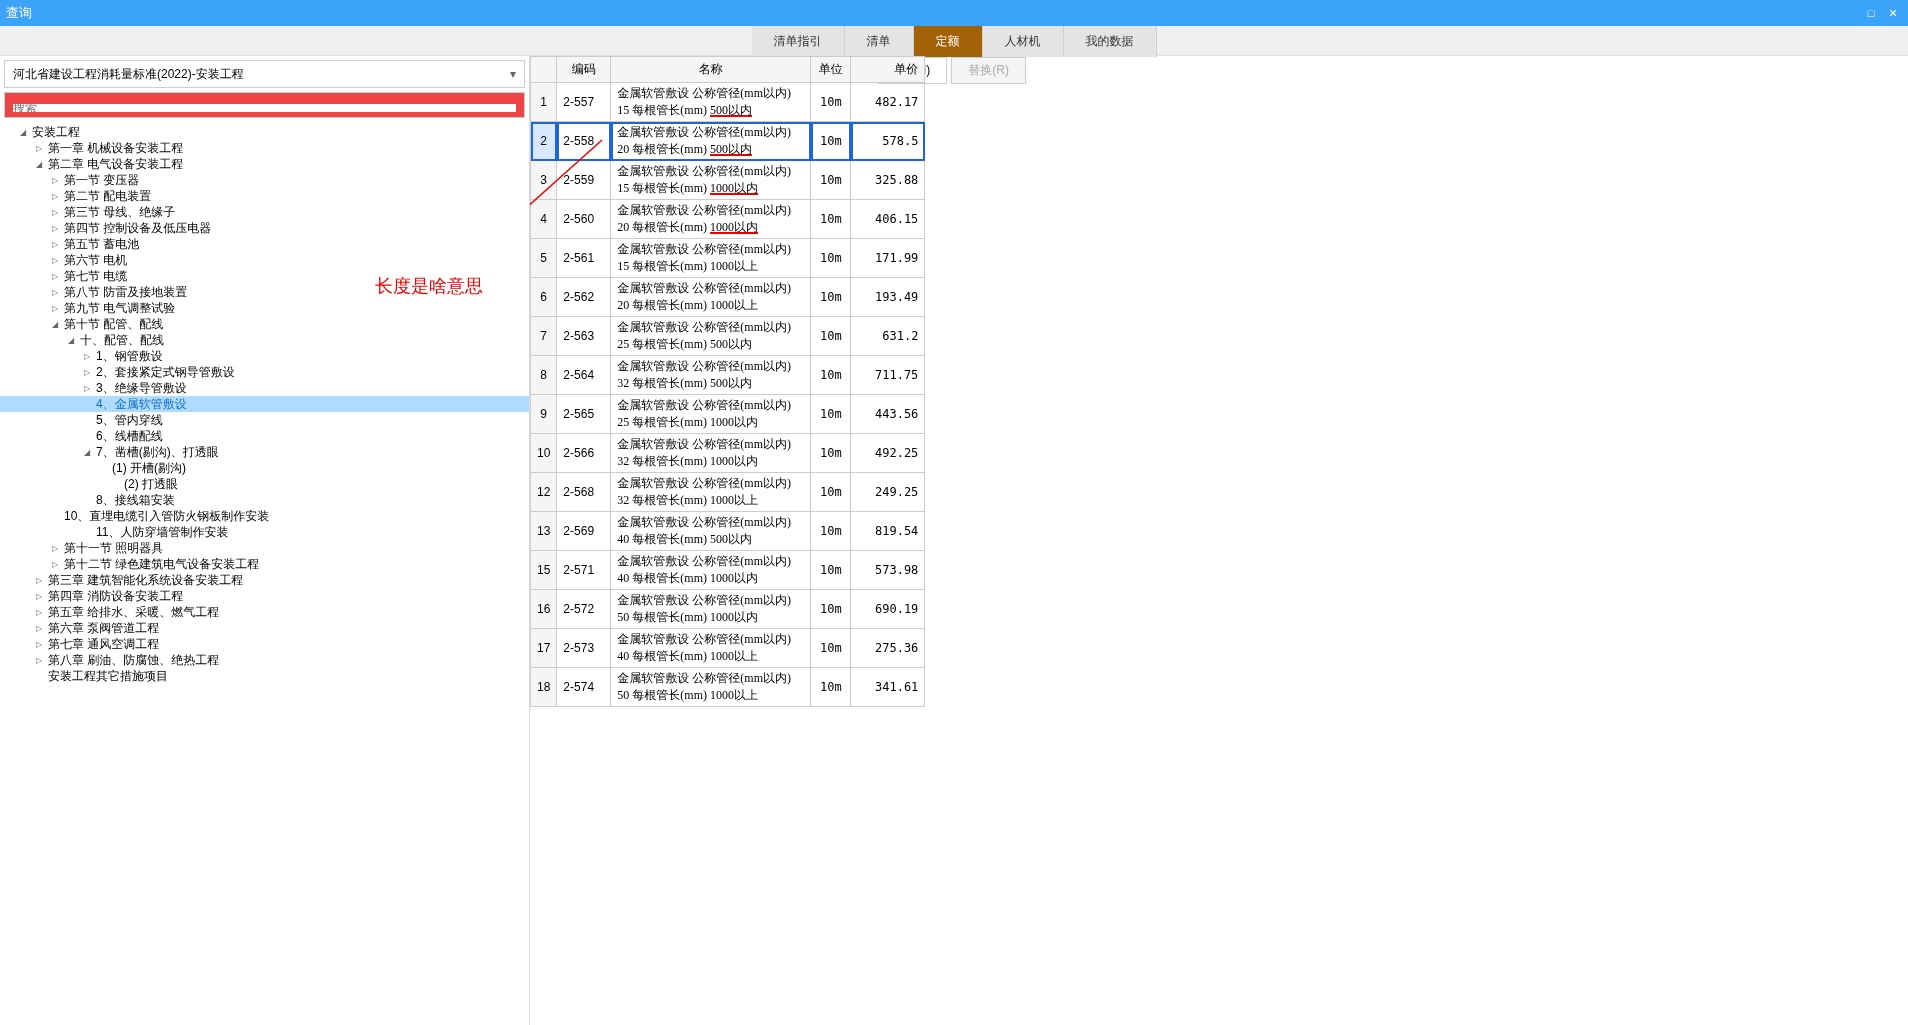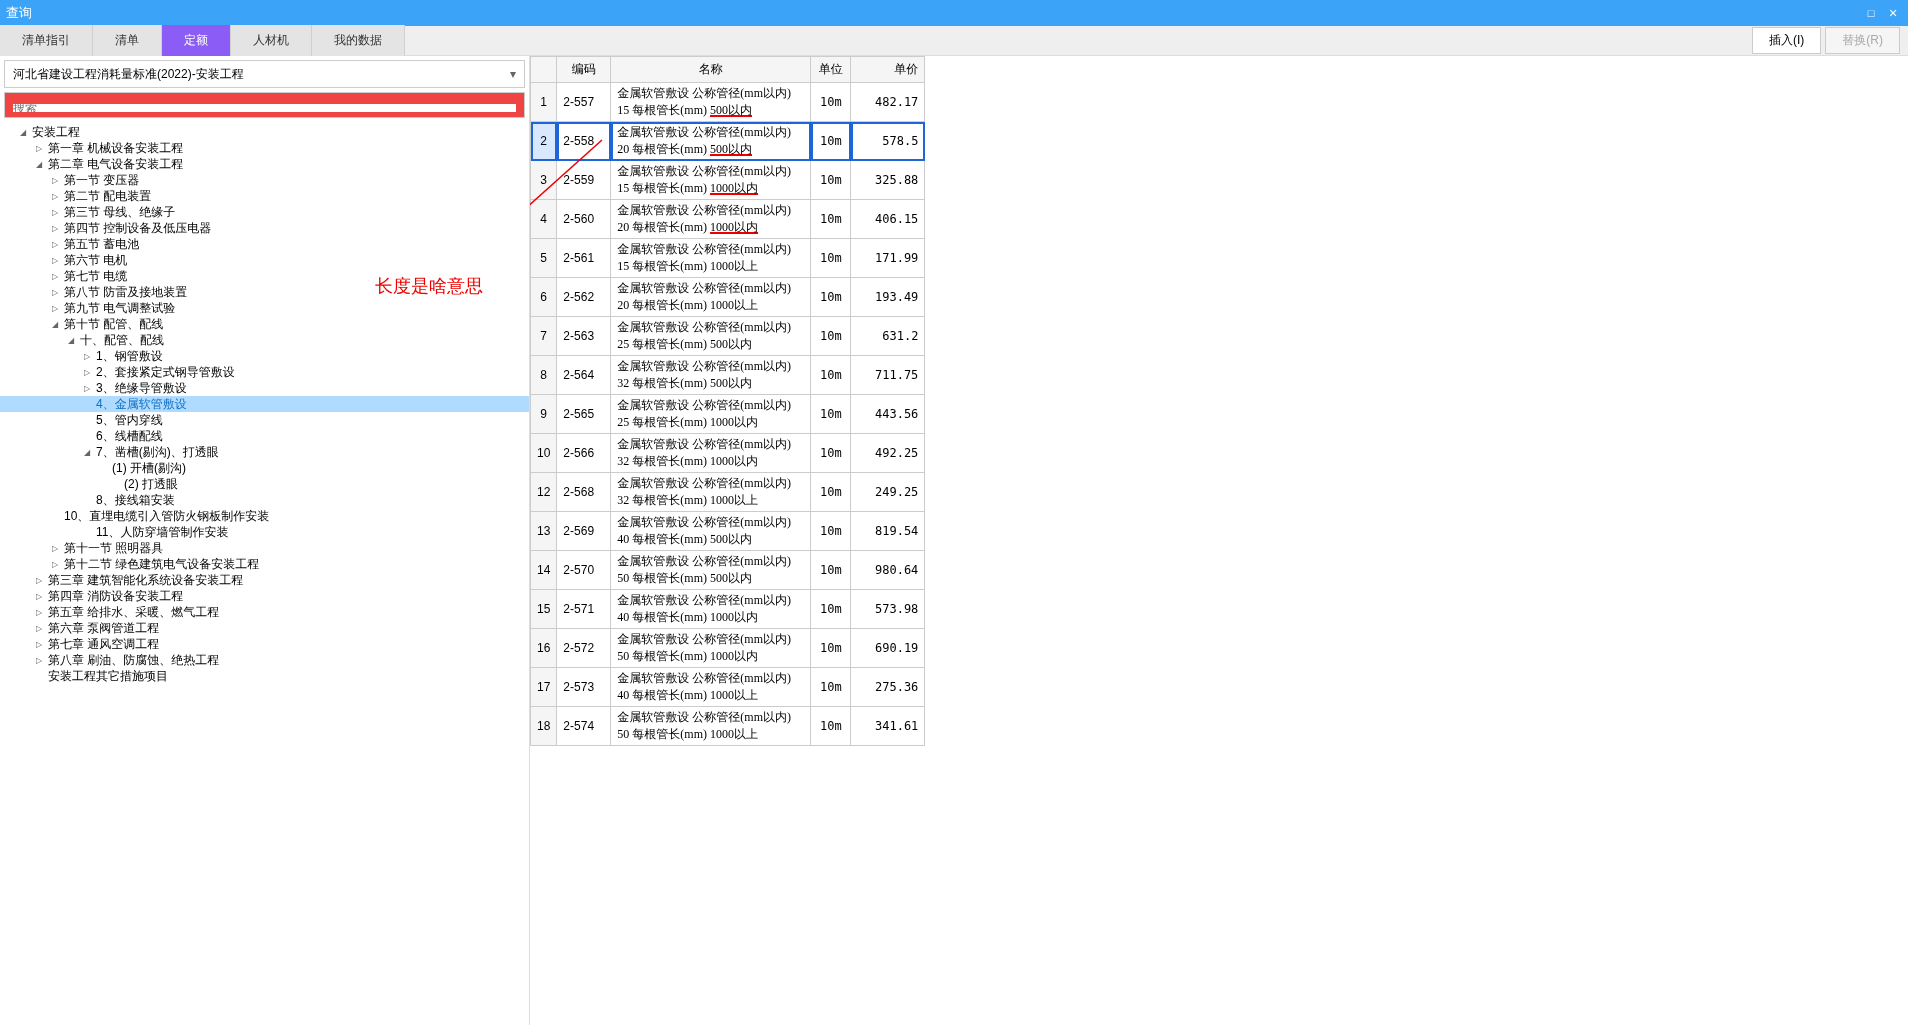--- a/index.html
+++ b/index.html
@@ -3,24 +3,24 @@
   <meta charset="utf-8">
   <style>
     * { box-sizing: border-box; margin: 0; padding: 0; }
     body { font-family: "Microsoft YaHei", Arial, sans-serif; font-size: 12px; background: #fff; overflow: hidden; }
     
     .title-bar { background: #3ba3f8; color: #fff; height: 26px; display: flex; align-items: center; justify-content: space-between; padding: 0 6px; gap: 6px; }
     .title-bar-text { font-size: 13px; }
     .title-bar-controls { display: flex; gap: 4px; }
     .title-bar-btn { width: 18px; height: 18px; display: flex; align-items: center; justify-content: center; cursor: pointer; color: #fff; font-size: 11px; }
     
-    .tabs-bar { background: #efefef; height: 30px; display: flex; align-items: center; justify-content: space-between; border-bottom: 1px solid #ddd; }
+    .tabs-bar { background: #efefef; height: 30px; display: flex; align-items: center; justify-content: space-between; border-bottom: 1px solid #ddd; flex-direction: column; }
     .tabs { display: flex; }
     .tab { padding: 7px 22px; background: #e4e4e4; border-right: 1px solid #d0d0d0; color: #333; cursor: pointer; font-size: 12px; }
-    .tab.active { background: #8b5cf6; color: #fff; }
+    .tab.active { background: #a16207; color: #fff; }
     .tab-actions { display: flex; margin-right: 8px; }
     .action-btn { padding: 4px 16px; background: #fff; border: 1px solid #ccc; cursor: pointer; font-size: 12px; margin-left: 4px; }
     .action-btn.disabled { color: #aaa; background: #f5f5f5; cursor: not-allowed; }
     
     .content { display: flex; height: calc(100vh - 56px); }
     
     .left-panel { width: 530px; border-right: 1px solid #ddd; display: flex; flex-direction: column; }
     .dropdown { height: 28px; border: 1px solid #ccc; margin: 4px; padding: 0 8px; display: flex; align-items: center; justify-content: space-between; cursor: pointer; background: #fff; }
     .dropdown::after { content: "▾"; color: #666; }
     .search-box { height: 26px; border: 1px solid #ccc; margin: 0 4px 4px; padding: 8px 8px; background: #ef4444; }
@@ -322,27 +322,20 @@
               <td class="col-price">249.25</td>
             </tr>
             <tr>
               <td class="col-idx">13</td>
               <td class="col-code">2-569</td>
               <td class="col-name"><span>金属软管敷设 公称管径(mm以内) 40 每根管长(mm) </span><span>500以内</span></td>
               <td class="col-unit">10m</td>
               <td class="col-price">819.54</td>
             </tr>
             <tr>
-              <td class="col-idx">14</td>
-              <td class="col-code">2-570</td>
-              <td class="col-name"><span>金属软管敷设 公称管径(mm以内) 50 每根管长(mm) </span><span>500以内</span></td>
-              <td class="col-unit">10m</td>
-              <td class="col-price">980.64</td>
-            </tr>
-            <tr>
               <td class="col-idx">15</td>
               <td class="col-code">2-571</td>
               <td class="col-name"><span>金属软管敷设 公称管径(mm以内) 40 每根管长(mm) </span><span>1000以内</span></td>
               <td class="col-unit">10m</td>
               <td class="col-price">573.98</td>
             </tr>
             <tr>
               <td class="col-idx">16</td>
               <td class="col-code">2-572</td>
               <td class="col-name"><span>金属软管敷设 公称管径(mm以内) 50 每根管长(mm) </span><span>1000以内</span></td>

